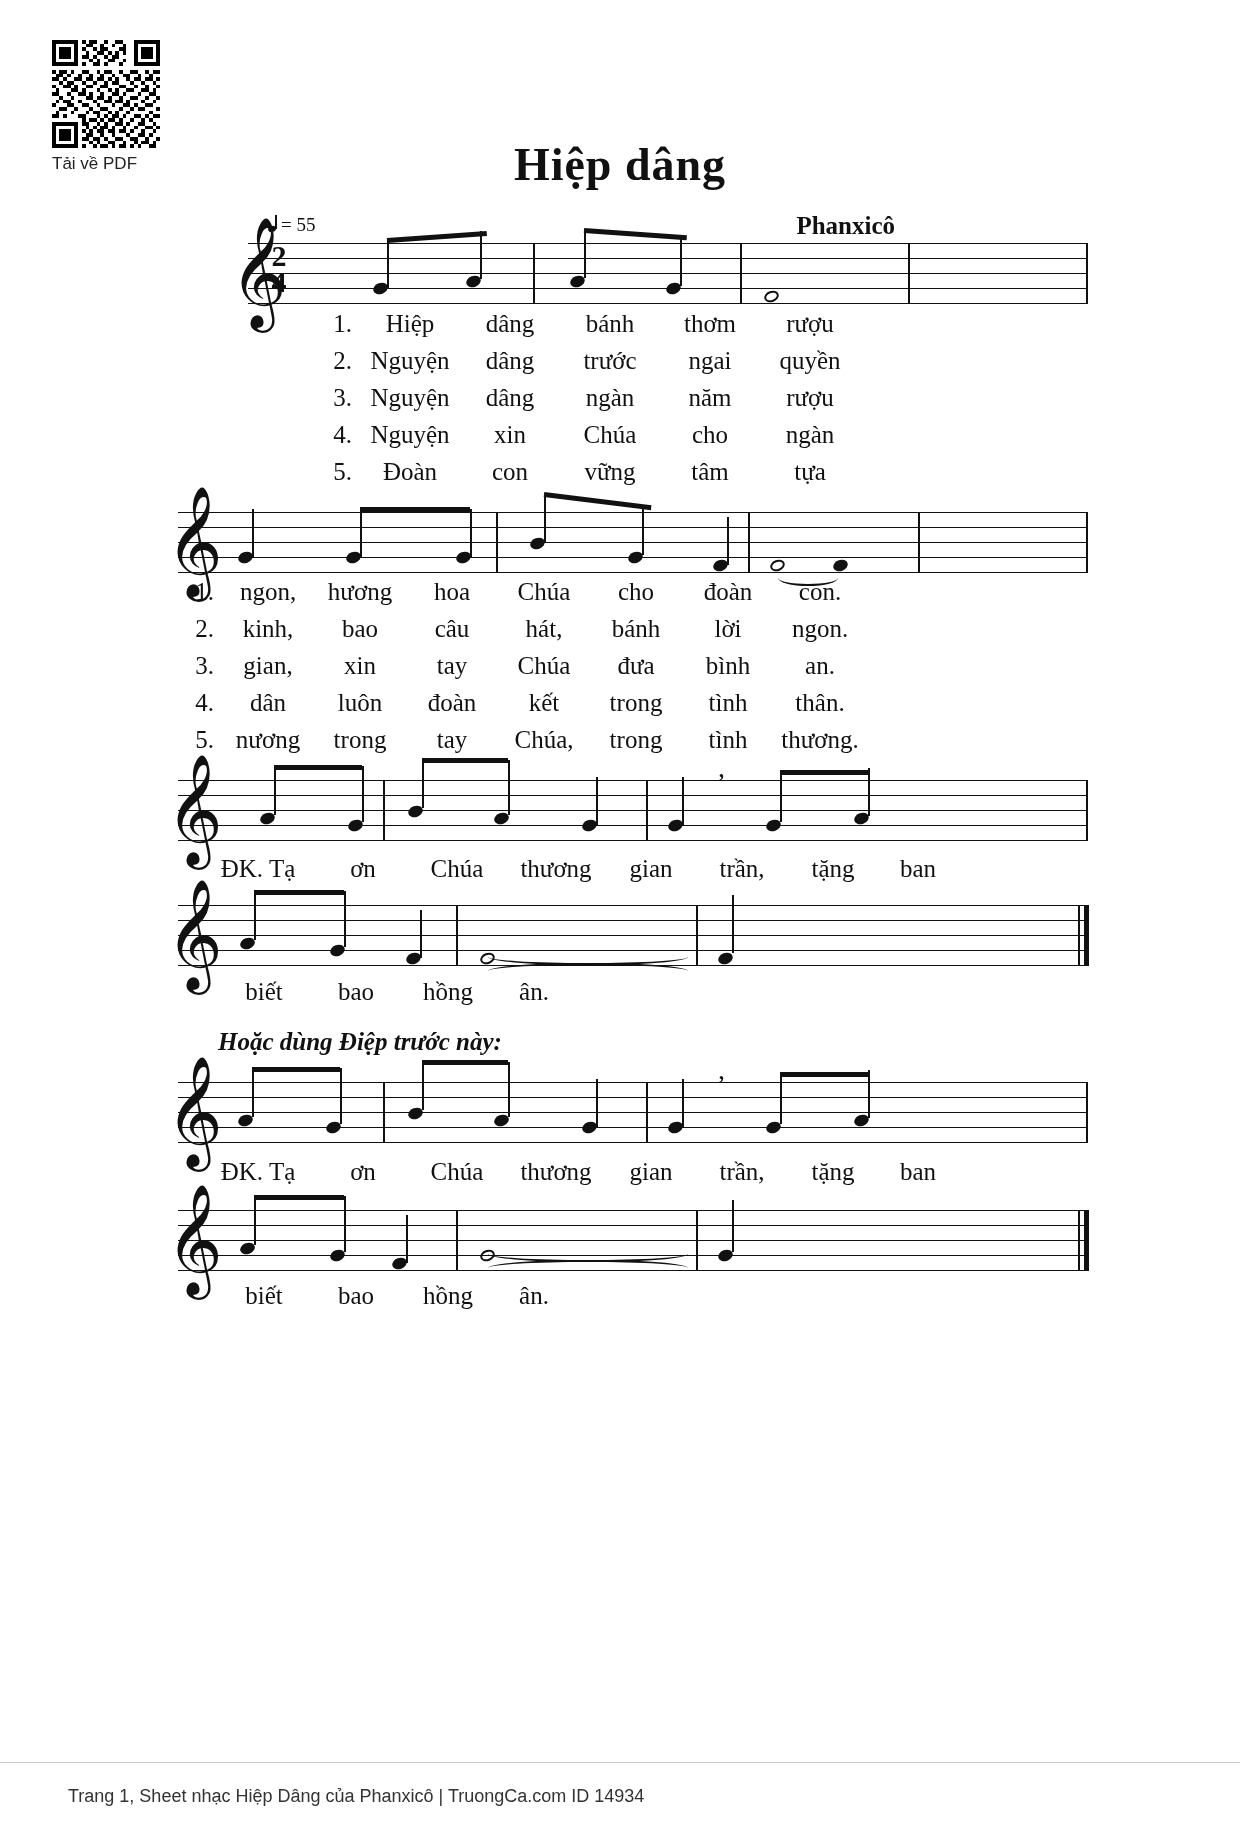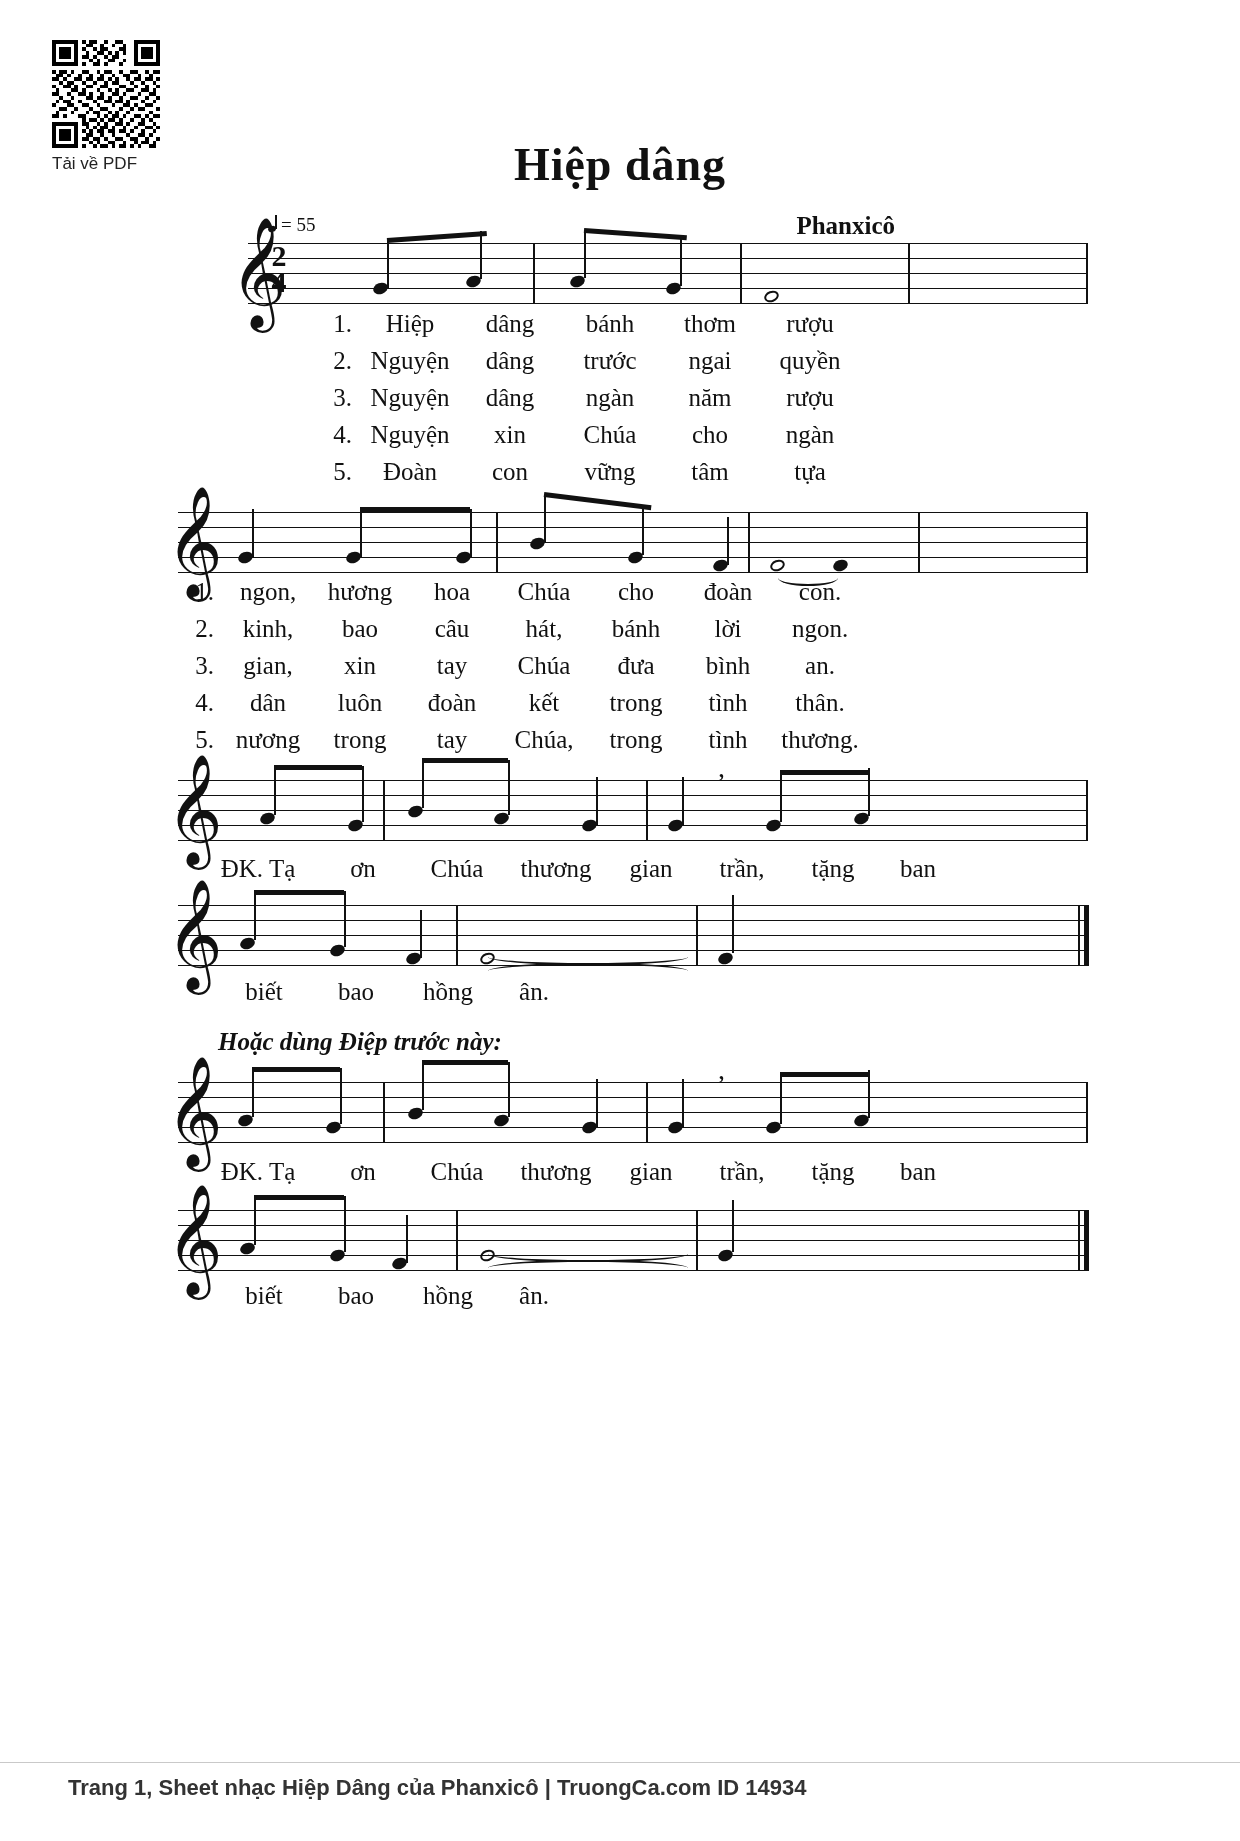--- a/index.html
+++ b/index.html
@@ -201,25 +201,24 @@
   }
 
   
   #footer-divider {
     position: absolute;
     left: 0; right: 0; bottom: 78px;
     height: 1px; background: #c9c9c9;
   }
   #footer-text {
     position: absolute;
-    left: 68px; bottom: 40px;
+    left: 68px; bottom: 34px;
     font-family: "Liberation Sans", sans-serif;
-    font-size: 22px;
+    font-size: 18px;
     color: #333;
-    font-weight: bold;
   }
 </style>
 </head>
 <body>
 
 <div id="qr-block">
   <svg id="qr-code" viewBox="0 0 29 29" shape-rendering="crispEdges">
     <rect width="29" height="29" fill="#ffffff"></rect>
     <g fill="#000000">
       <rect x="0" y="0" width="7" height="1"></rect>

